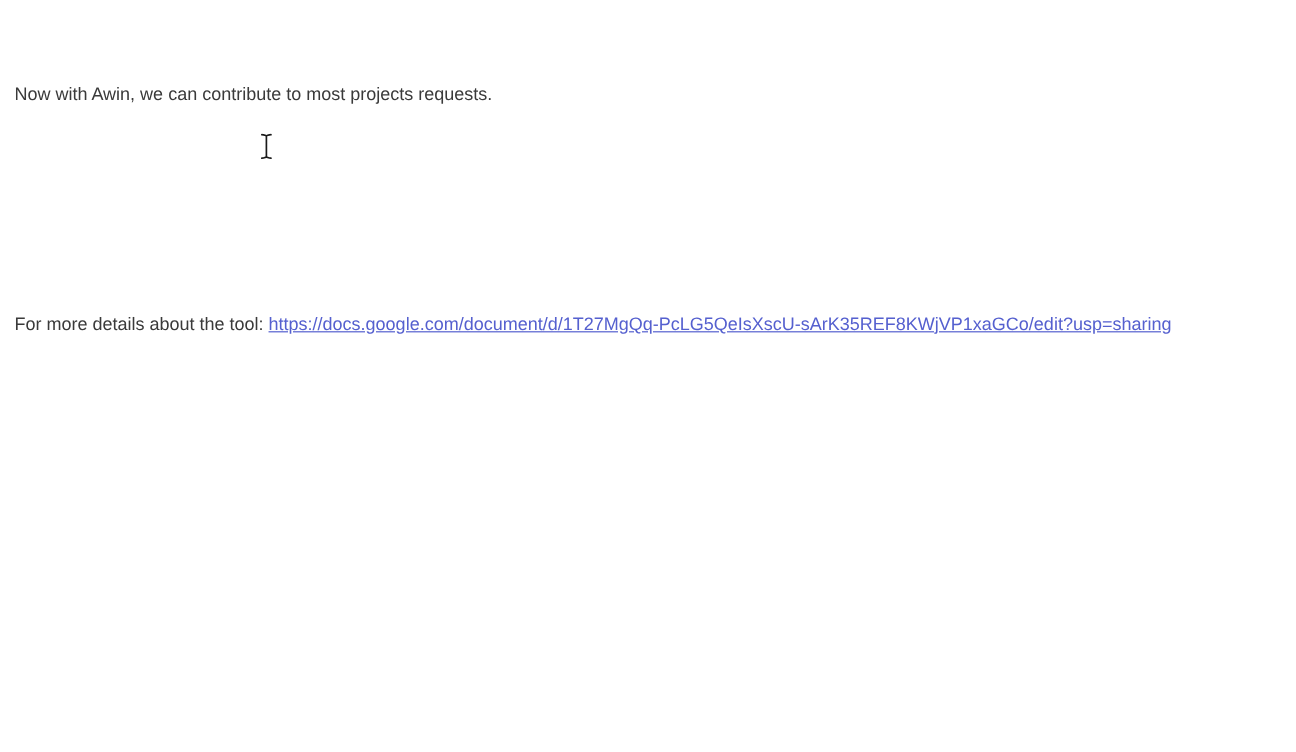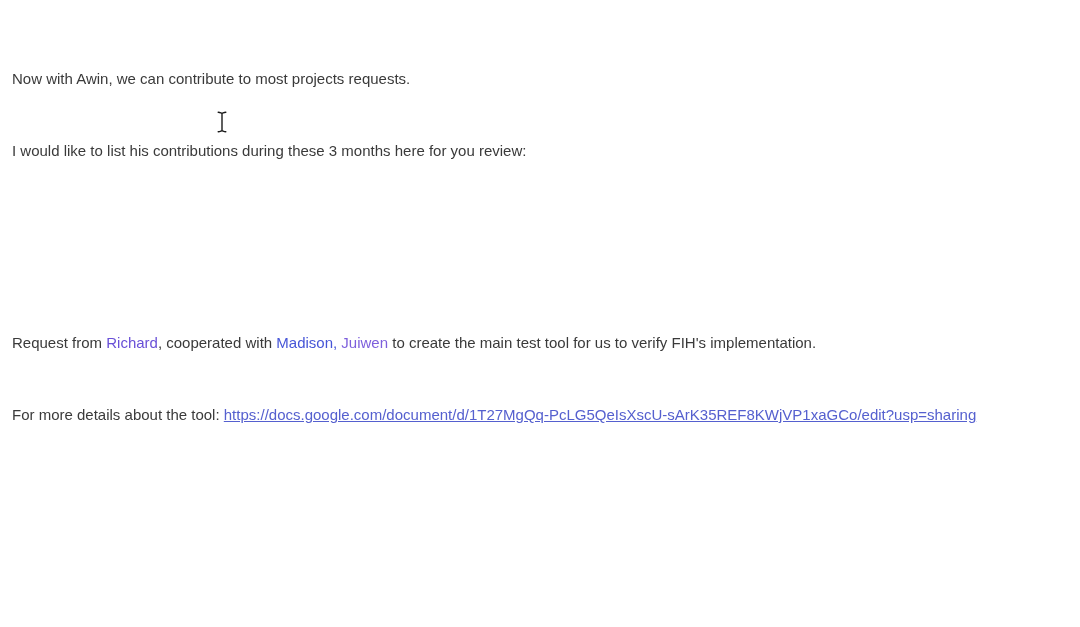--- a/index.html
+++ b/index.html
@@ -49,25 +49,23 @@
     pointer-events: none;
   }
   .ibeam svg { display: block; }
 </style>
 </head>
 <body>
 
 <div class="doc">
 
   <div class="line">Now with Awin, we can contribute to most projects requests.</div>
-  <div class="line">I would like to list his contributions during these 3 months here for you review:</div>
 
   <div class="line"></div>
 
-  <div class="line"><span>Request from </span><span class="lnk lnk-richard">Richard</span><span>, cooperated with </span><span class="lnk lnk-madison">Madison,</span><span> </span><span class="lnk lnk-juiwen">Juiwen</span><span> to create the main test tool for us to verify FIH's implementation.</span></div>
   <div class="line"><span>For more details about the tool: </span><span class="lnk lnk-url">https://docs.google.com/document/d/1T27MgQq-PcLG5QeIsXscU-sArK35REF8KWjVP1xaGCo/edit?usp=sharing</span></div>
 
   
 
   
   
 
   
 
   

